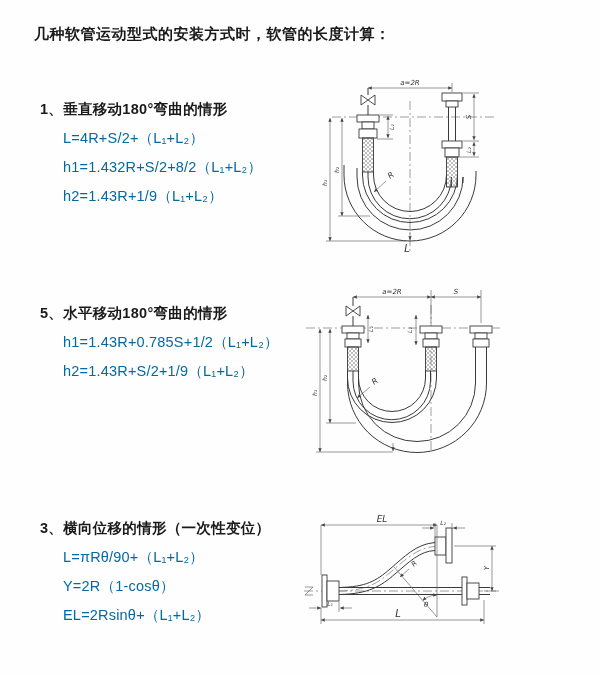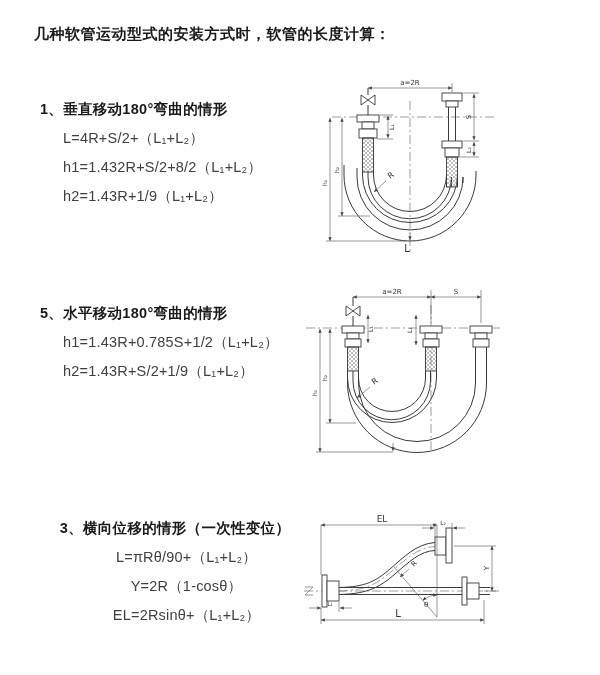--- a/index.html
+++ b/index.html
@@ -2,23 +2,23 @@
 <html><head>
 <meta charset="utf-8">
 <style>
   html,body{margin:0;padding:0;background:#ffffff;}
   body{width:600px;height:675px;position:relative;overflow:hidden;
        font-family:"Liberation Sans","DejaVu Sans",sans-serif;color:#1a1a1a;}
   .page{position:absolute;inset:0;background:#fefefe;}
   .title{position:absolute;left:34px;top:25px;font-size:15px;font-weight:bold;letter-spacing:.5px;}
   .section{position:absolute;left:40px;width:270px;}
   .sec-heading{font-size:14.5px;font-weight:bold;letter-spacing:.3px;}
-  .formula{font-size:14.5px;margin-left:23px;margin-top:10px;color:#404040;letter-spacing:.2px;}
-  #sec1{top:100px;} #sec2{top:304px;} #sec3{top:519px;text-align:center;}
-  .diagram{position:absolute;}
+  .formula{font-size:14.5px;margin-left:23px;margin-top:10px;color:#0369a1;letter-spacing:.2px;}
+  #sec1{top:100px;} #sec2{top:304px;} #sec3{top:519px;}
+  .diagram{position:absolute;font-style:italic;}
   #dg1{left:300px;top:75px;width:295px;height:190px;}
   #dg2{left:298px;top:283px;width:300px;height:190px;}
   #dg3{left:294px;top:505px;width:300px;height:155px;}
   svg{display:block;width:100%;height:100%;}
   .draw{stroke:#3a3a3a;stroke-width:1;fill:none;}
   .fit{stroke:#3a3a3a;stroke-width:.9;fill:#ffffff;}
   .braid{stroke:#3a3a3a;stroke-width:.9;fill:url(#braidpat);}
   .dim{stroke:#555;stroke-width:.6;fill:none;}
   .cl{stroke:#777;stroke-width:.7;fill:none;stroke-dasharray:9 3 2 3;}
   text{fill:#333;font-family:"DejaVu Sans",sans-serif;}

